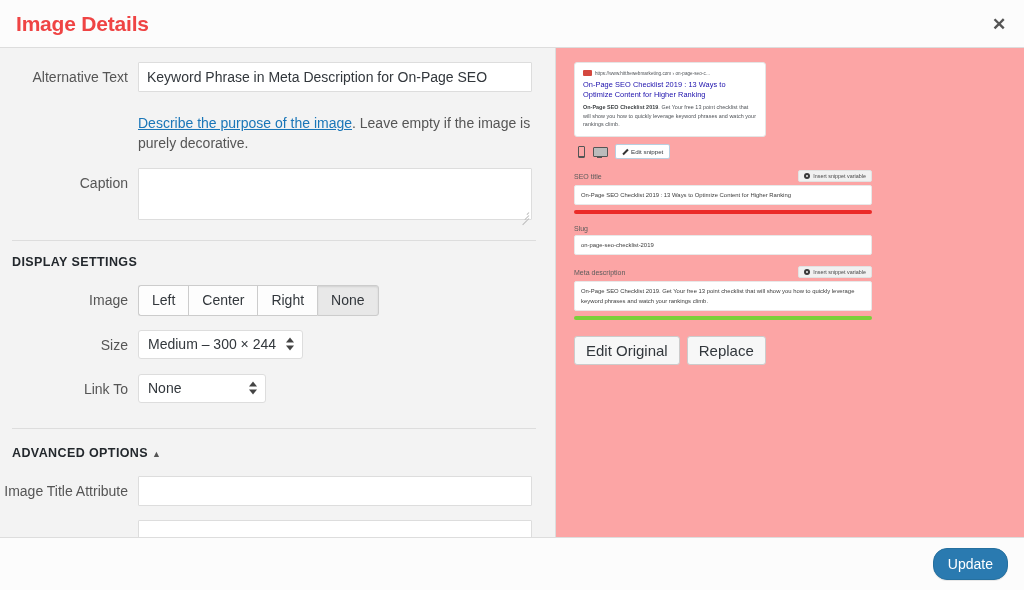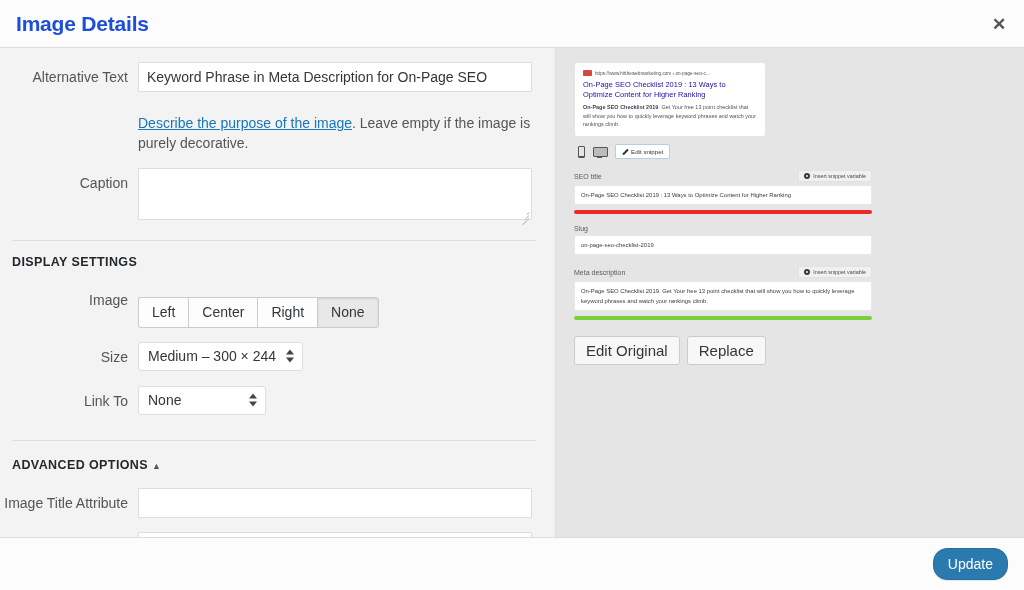--- a/index.html
+++ b/index.html
@@ -20,21 +20,21 @@
   
   .titlebar {
     height: 48px; flex: 0 0 48px;
     background: #fcfcfc;
     border-bottom: 1px solid #ddd;
     display: flex; align-items: center;
     padding: 0 16px;
     position: relative;
   }
   .modal-title {
-    font-size: 21px; font-weight: bold; color: #1d4ed8;
+    font-size: 21px; font-weight: bold; color: #ef4444;
     letter-spacing: -0.2px;
   }
   .close-btn {
     position: absolute; right: 8px; top: 7px;
     width: 34px; height: 34px;
     display: flex; align-items: center; justify-content: center;
     cursor: pointer; color: #555;
     font-size: 17px; font-weight: bold;
     line-height: 1;
   }
@@ -49,21 +49,21 @@
     width: 556px; flex: 0 0 556px;
     background: #f3f3f3;
     border-right: 1px solid #ddd;
     overflow: hidden;
     padding: 14px 18px 0 0;
     position: relative;
     height: 489px;
   }
   .right-pane {
     flex: 1 1 auto;
-    background: #e5e5e5;
+    background: #fca5a5;
     padding: 10px 14px;
     overflow: hidden;
   }
 
   
   .row { display: flex; margin-bottom: 14px; align-items: flex-start; }
   .row-label {
     width: 138px; flex: 0 0 138px;
     text-align: right; padding-right: 10px;
     font-size: 14px; color: #555;
@@ -115,21 +115,21 @@
 
   .section-title {
     font-size: 12.5px; font-weight: bold;
     color: #23282d; letter-spacing: 0.4px;
     margin: 0 0 16px 12px;
   }
   .adv-title { cursor: pointer; display: inline-block; margin-left: 12px; }
   .adv-arrow { font-size: 9px; margin-left: 4px; color: #555; }
 
   
-  .btn-group { display: flex; margin-top: 12px; }
+  .btn-group { display: flex; }
   .btn-group button {
     font-family: "Liberation Sans", sans-serif;
     font-size: 14px; color: #32373c;
     background: #fdfdfd;
     border: 1px solid #ccc;
     border-right: 0;
     padding: 0 13px; height: 31px;
     cursor: pointer;
   }
   .btn-group button:first-child { border-radius: 3px 0 0 3px; }

